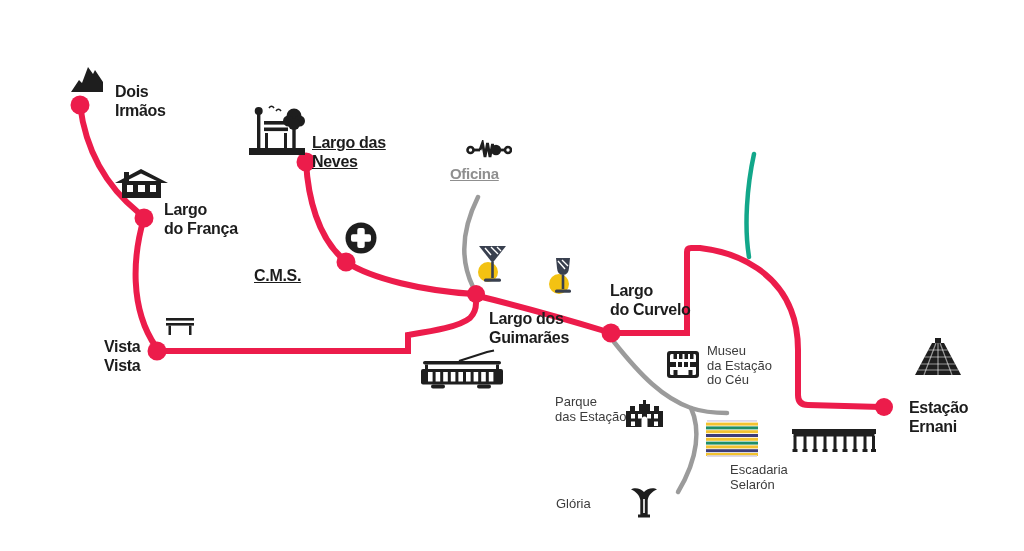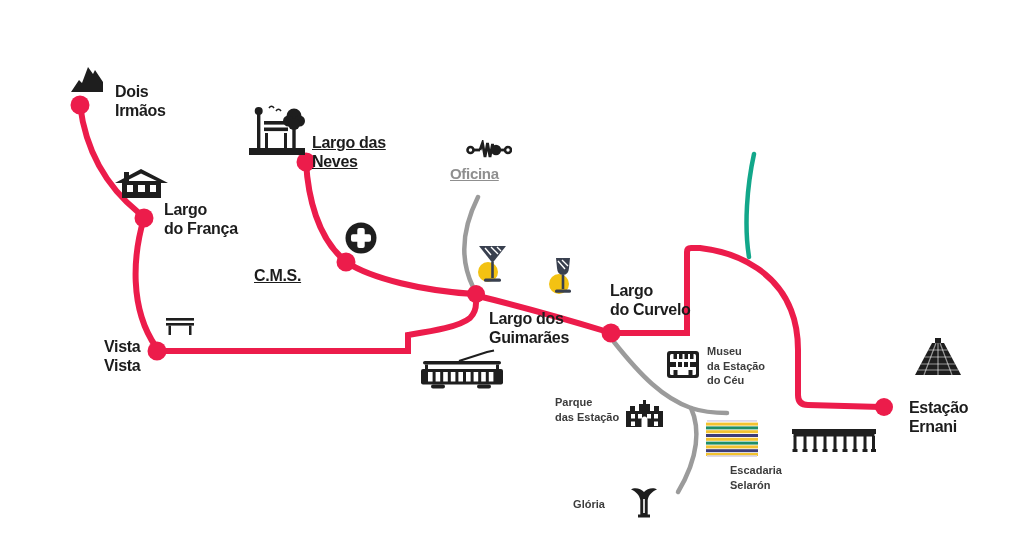--- a/index.html
+++ b/index.html
@@ -5,24 +5,24 @@
   html,body{margin:0;padding:0;background:#fff;}
   .canvas{position:relative;width:1024px;height:551px;overflow:hidden;background:#fff;
           font-family:"Liberation Sans",sans-serif;}
   .lines{position:absolute;left:0;top:0;}
   .route{stroke:var(--route);stroke-width:6;fill:none;stroke-linecap:round;}
   .branch{stroke:var(--branch);stroke-width:4.5;fill:none;stroke-linecap:round;}
   .teal{stroke:var(--teal-line);stroke-width:4.5;fill:none;stroke-linecap:round;}
   .dot{fill:var(--route);}
   .lbl{position:absolute;color:var(--label);font-weight:700;font-size:16px;line-height:19px;
        letter-spacing:-0.3px;white-space:nowrap;}
-  .lbl.reg{font-weight:700;font-size:11px;line-height:14.5px;color:var(--secondary-label);letter-spacing:0;}
+  .lbl.reg{font-weight:400;font-size:13px;line-height:14.5px;color:var(--secondary-label);letter-spacing:0;}
   .lbl.muted{color:var(--muted-label);font-weight:700;font-size:15px;}
   .lbl.center{text-align:left;text-decoration:underline;}
-  .lbl.right{text-align:center;}
+  .lbl.right{text-align:left;}
   .icon{position:absolute;}
   .ic{fill:var(--icon);}
   .ics{stroke:var(--icon);fill:none;}
   .wh{fill:#fff;}
   .whs{stroke:#fff;fill:none;}
   .gl{fill:var(--glass);}
   .yc{fill:var(--glass-accent-yellow);}
   .ty{fill:var(--tile-yellow);} .tg{fill:var(--tile-green);}
   .tn{fill:var(--tile-navy);}  .tp{fill:var(--tile-pale);}
   .grid{stroke:rgba(255,255,255,0.55);stroke-width:1.2;fill:none;}

